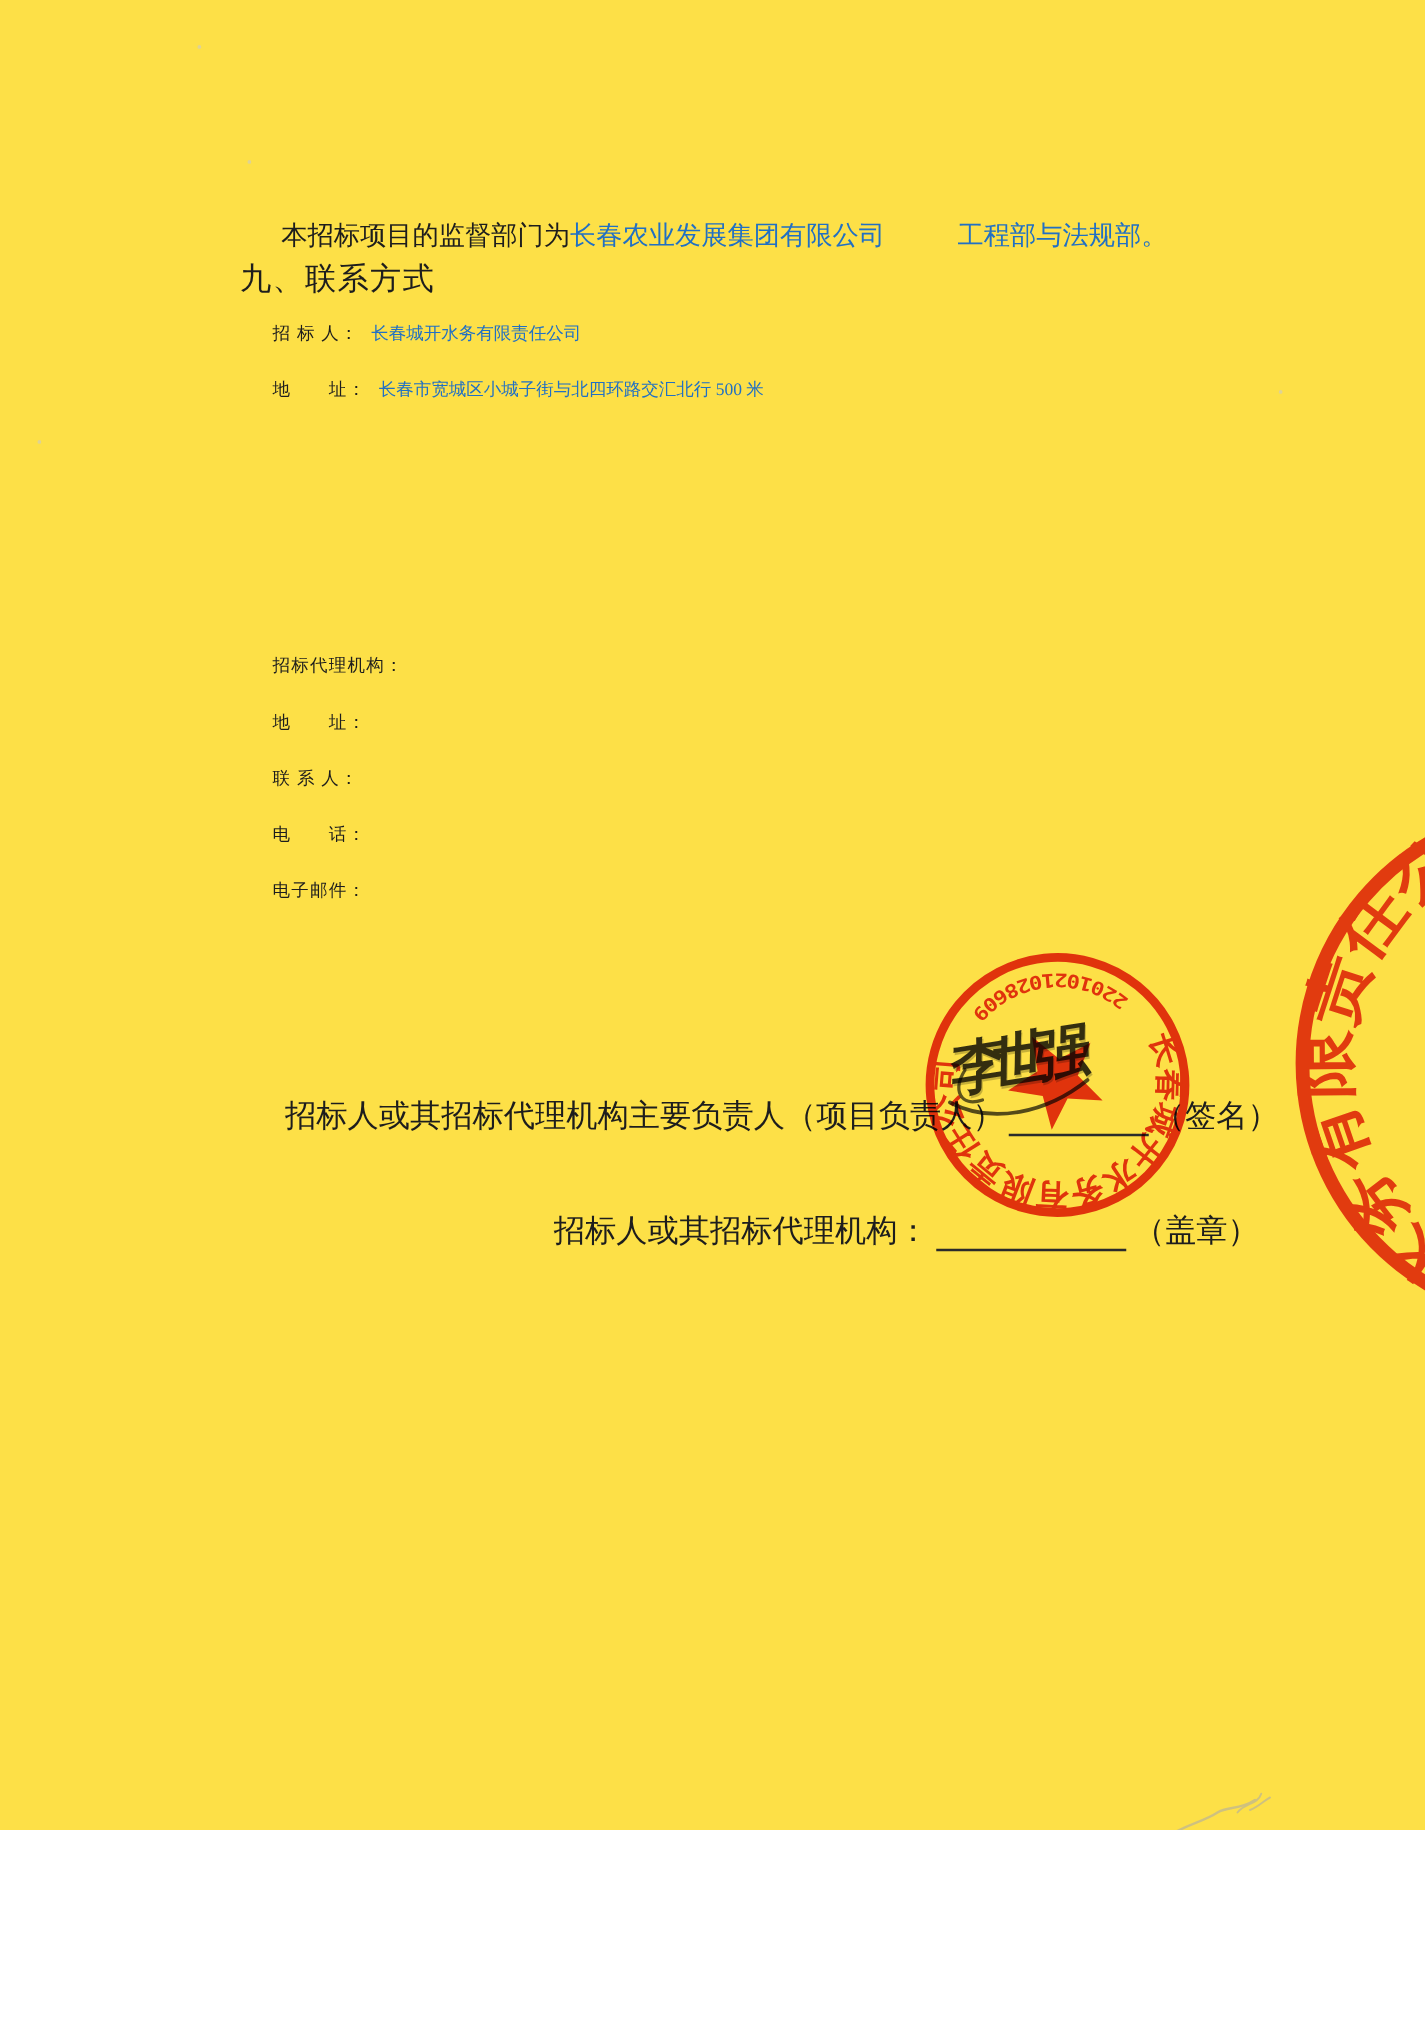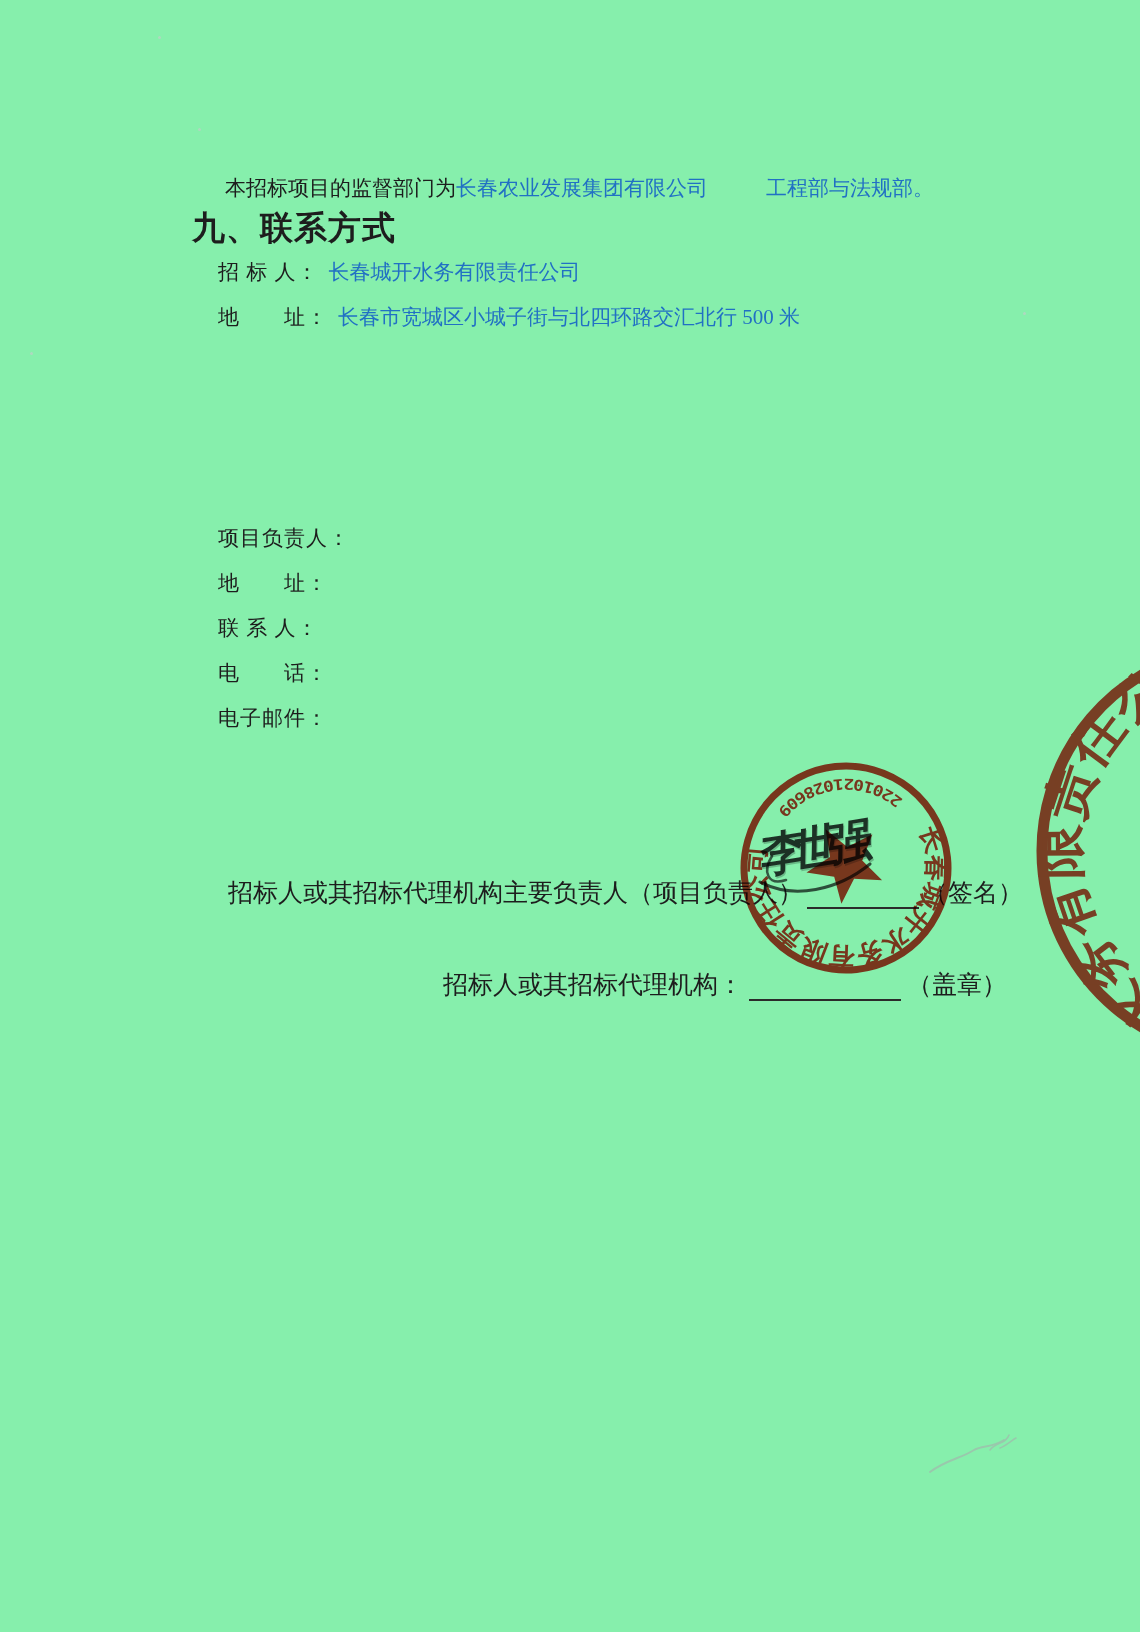--- a/index.html
+++ b/index.html
@@ -1,28 +1,28 @@
 <!DOCTYPE html>
 <html><head>
 <meta charset="utf-8">
 <style>
   html,body{margin:0;padding:0;background:#ffffff;}
   .page{
-    position:relative;width:1140px;height:1632px;background:#86efac;
+    position:relative;width:1140px;height:1464px;background:#fde047;
     overflow:hidden;font-family:"Liberation Serif","DejaVu Serif",serif;
     color:#1d1d1d;
   }
   .supervision{position:absolute;left:225px;top:174px;font-size:21px;white-space:nowrap;}
   .blue{color:#2170c4;}
   .dept-gap{margin-left:58px;}
   .heading{
-    position:absolute;left:192px;top:206px;font-size:33px;font-weight:700;
+    position:absolute;left:192px;top:206px;font-size:25px;font-weight:400;
     font-family:"Liberation Sans","DejaVu Sans",sans-serif;letter-spacing:1px;
   }
-  .block{position:absolute;left:218px;font-size:21px;}
+  .block{position:absolute;left:218px;font-size:14px;}
   .block-tenderer{top:258px;}
   .block-agency{top:524px;}
   .row{height:22px;margin-bottom:23px;white-space:nowrap;}
   .lbl{color:#1d1d1d;letter-spacing:1px;}
   .val{margin-left:10px;}
   .sigline{position:absolute;font-size:25px;white-space:nowrap;z-index:1;}
   .sig1{left:228px;top:876px;}
   .sig2{left:443px;top:968px;}
   .uline{display:inline-block;border-bottom:2px solid #2b2b2b;height:24px;vertical-align:bottom;}
   .u1{width:112px;margin:0 4px;}
@@ -57,21 +57,21 @@
     <div class="row">
       <span class="lbl">招 标 人：</span><span class="val blue">长春城开水务有限责任公司</span>
     </div>
     <div class="row">
       <span class="lbl">地　　址：</span><span class="val blue">长春市宽城区小城子街与北四环路交汇北行 500 米</span>
     </div>
   </div>
 
   <div class="block block-agency">
     <div class="row">
-      <span class="lbl">项目负责人：</span>
+      <span class="lbl">招标代理机构：</span>
     </div>
     <div class="row">
       <span class="lbl">地　　址：</span>
     </div>
     <div class="row">
       <span class="lbl">联 系 人：</span>
     </div>
     <div class="row">
       <span class="lbl">电　　话：</span>
     </div>

